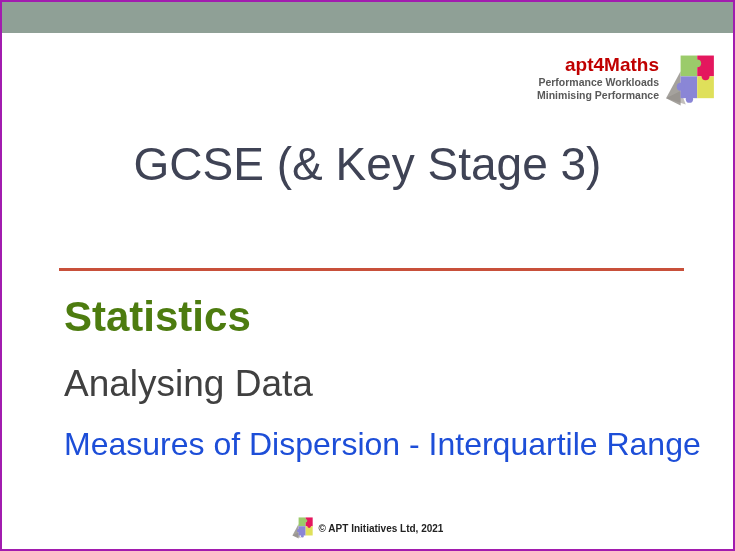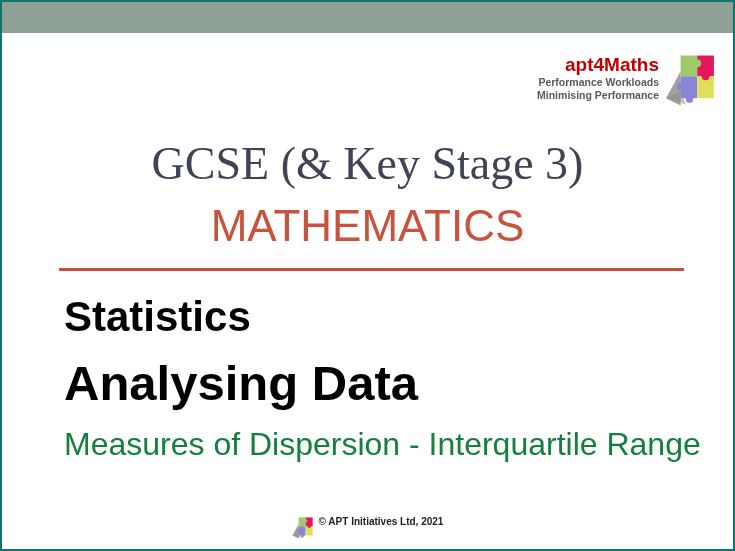--- a/index.html
+++ b/index.html
@@ -3,21 +3,21 @@
 <meta charset="utf-8">
 <style>
   html, body { margin: 0; padding: 0; }
   body {
     width: 735px; height: 551px; position: relative;
     background: #ffffff;
     font-family: "Liberation Sans", sans-serif;
   }
   .slide {
     position: absolute; inset: 0;
-    border: 2px solid #0f766e;
+    border: 2px solid #a21caf;
     background: #ffffff;
     overflow: hidden;
   }
   .top-bar {
     position: absolute; top: 0; left: 0; right: 0;
     height: 31px; background: #8fa096;
   }
   
   .brand {
     position: absolute; top: 50px; right: 16px;
@@ -26,42 +26,42 @@
   .brand-text { text-align: right; margin-right: 6px; padding-top: 2px; }
   .brand-name {
     font-size: 19px; font-weight: bold; color: #c00000; line-height: 22px;
   }
   .brand-tag {
     font-size: 10.5px; font-weight: bold; color: #595959; line-height: 13px;
   }
   .logo-lg { width: 52px; height: 57px; }
   
   .title { position: absolute; top: 134px; left: 0; right: 0; text-align: center; }
-  .title-line1 { font-size: 46px; color: #3f4355; line-height: 56px; font-family: Liberation Serif, serif; }
+  .title-line1 { font-size: 46px; color: #3f4355; line-height: 56px; }
   .title-line2 { font-size: 44px; color: #c8523b; line-height: 52px; margin-top: 8px; }
   .divider {
     position: absolute; top: 266px; left: 57px; width: 625px;
     height: 0; border-top: 3px solid #c8503a;
   }
   .topic {
     position: absolute; left: 62px; top: 291px;
-    font-size: 42px; font-weight: bold; color: #000000; line-height: 48px;
+    font-size: 42px; font-weight: bold; color: #4d7c0f; line-height: 48px;
   }
   .subtopic {
     position: absolute; left: 62px; top: 357px;
-    font-size: 49px; font-weight: bold; color: #000000; line-height: 49px;
+    font-size: 37px; font-weight: normal; color: #404040; line-height: 49px;
   }
   .detail {
     position: absolute; left: 62px; top: 423px;
-    font-size: 32px; font-weight: normal; color: #15803d; line-height: 38px;
+    font-size: 32px; font-weight: normal; color: #1d4ed8; line-height: 38px;
   }
   
   .footer {
     position: absolute; left: 0; right: 0; bottom: 9px;
-    display: flex; justify-content: center; gap: 5px; margin-top: 20px;
+    display: flex; justify-content: center; align-items: center; gap: 5px; margin-top: 20px;
   }
   .logo-sm { width: 22px; height: 24px; }
   .copyright { font-size: 10px; font-weight: bold; color: #222222; }
   .svg-defs { position: absolute; width: 0; height: 0; }
 </style>
 </head>
 <body>
 
 <svg class="svg-defs" aria-hidden="true">
   <defs>
@@ -90,21 +90,20 @@
       <div class="brand-tag">Performance Workloads</div>
       <div class="brand-tag">Minimising Performance</div>
     </div>
     <svg class="logo-lg">
         <use href="#puzzle-logo"></use>
       </svg>
   </div>
 
   <div class="title">
     <div class="title-line1">GCSE (&amp; Key Stage 3)</div>
-    <div class="title-line2">MATHEMATICS</div>
   </div>
 
   <div class="divider"></div>
 
   <div class="topic">Statistics</div>
   <div class="subtopic">Analysing Data</div>
   <div class="detail">Measures of Dispersion - Interquartile Range</div>
 
   <div class="footer">
     <svg class="logo-sm">

